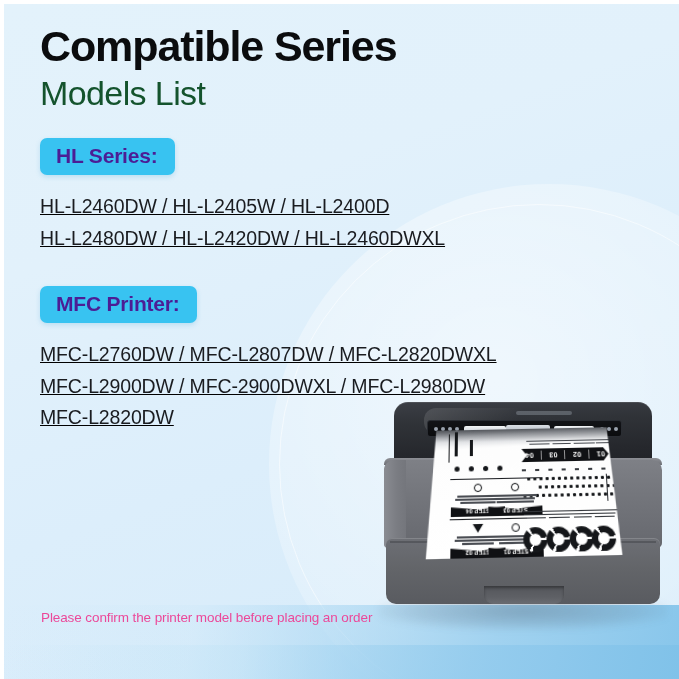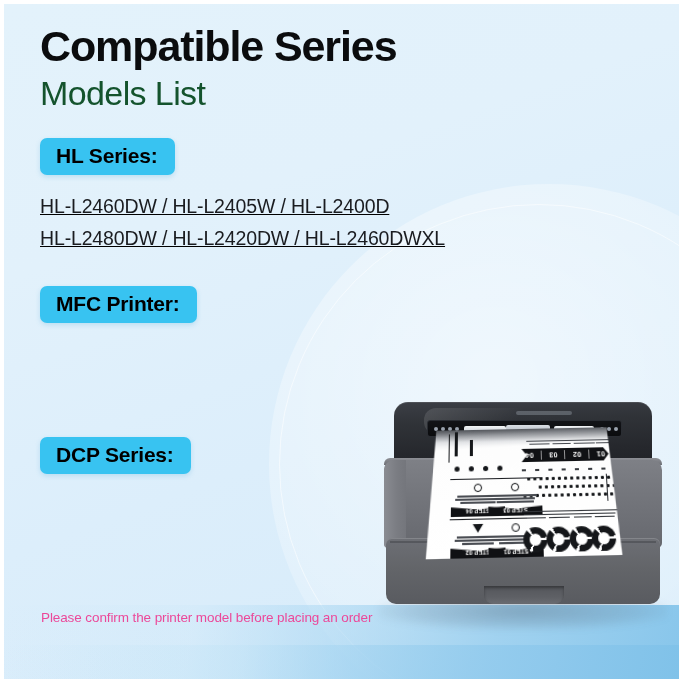--- a/index.html
+++ b/index.html
@@ -71,21 +71,21 @@
 
   
   .section { position:absolute; left:40px; }
   .sec-hl  { top:138px; }
   .sec-mfc { top:286px; }
   .sec-dcp { top:437px; }
 
   .badge {
     display:inline-block;
     background:#38c3f1;
-    color:#000000;
+    color:#4c1d95;
     font-size:21px;
     font-weight:bold;
     letter-spacing:-0.2px;
     padding:6px 17px 7px 16px;
     border-radius:7px;
     box-shadow:0 2px 5px rgba(56,160,210,.22);
   }
 
   .model-lines { margin-top:16px;text-decoration:underline; }
   .model-line {
@@ -325,24 +325,28 @@
   <div class="section sec-hl">
     <div class="badge">HL Series:</div>
     <div class="model-lines">
       <div class="model-line">HL-L2460DW / HL-L2405W / HL-L2400D</div>
       <div class="model-line">HL-L2480DW / HL-L2420DW / HL-L2460DWXL</div>
     </div>
   </div>
 
   <div class="section sec-mfc">
     <div class="badge">MFC Printer:</div>
+    <div class="model-lines">
+      <div class="model-line">MFC-L2760DW / MFC-L2807DW / MFC-L2820DWXL</div>
+      <div class="model-line">MFC-L2900DW / MFC-2900DWXL / MFC-L2980DW</div>
+      <div class="model-line">MFC-L2820DW</div>
+    </div>
   </div>
 
   <div class="section sec-dcp">
-    <div class="badge">DCP Series:</div>
   </div>
 
   <div class="footnote">Please confirm the printer model before placing an order</div>
 
   <div class="printer">
     <div class="pr-shadow"></div>
 
     <div class="pr-top">
       <div class="pr-top-sheen"></div>
       <div class="pr-brand"></div>

